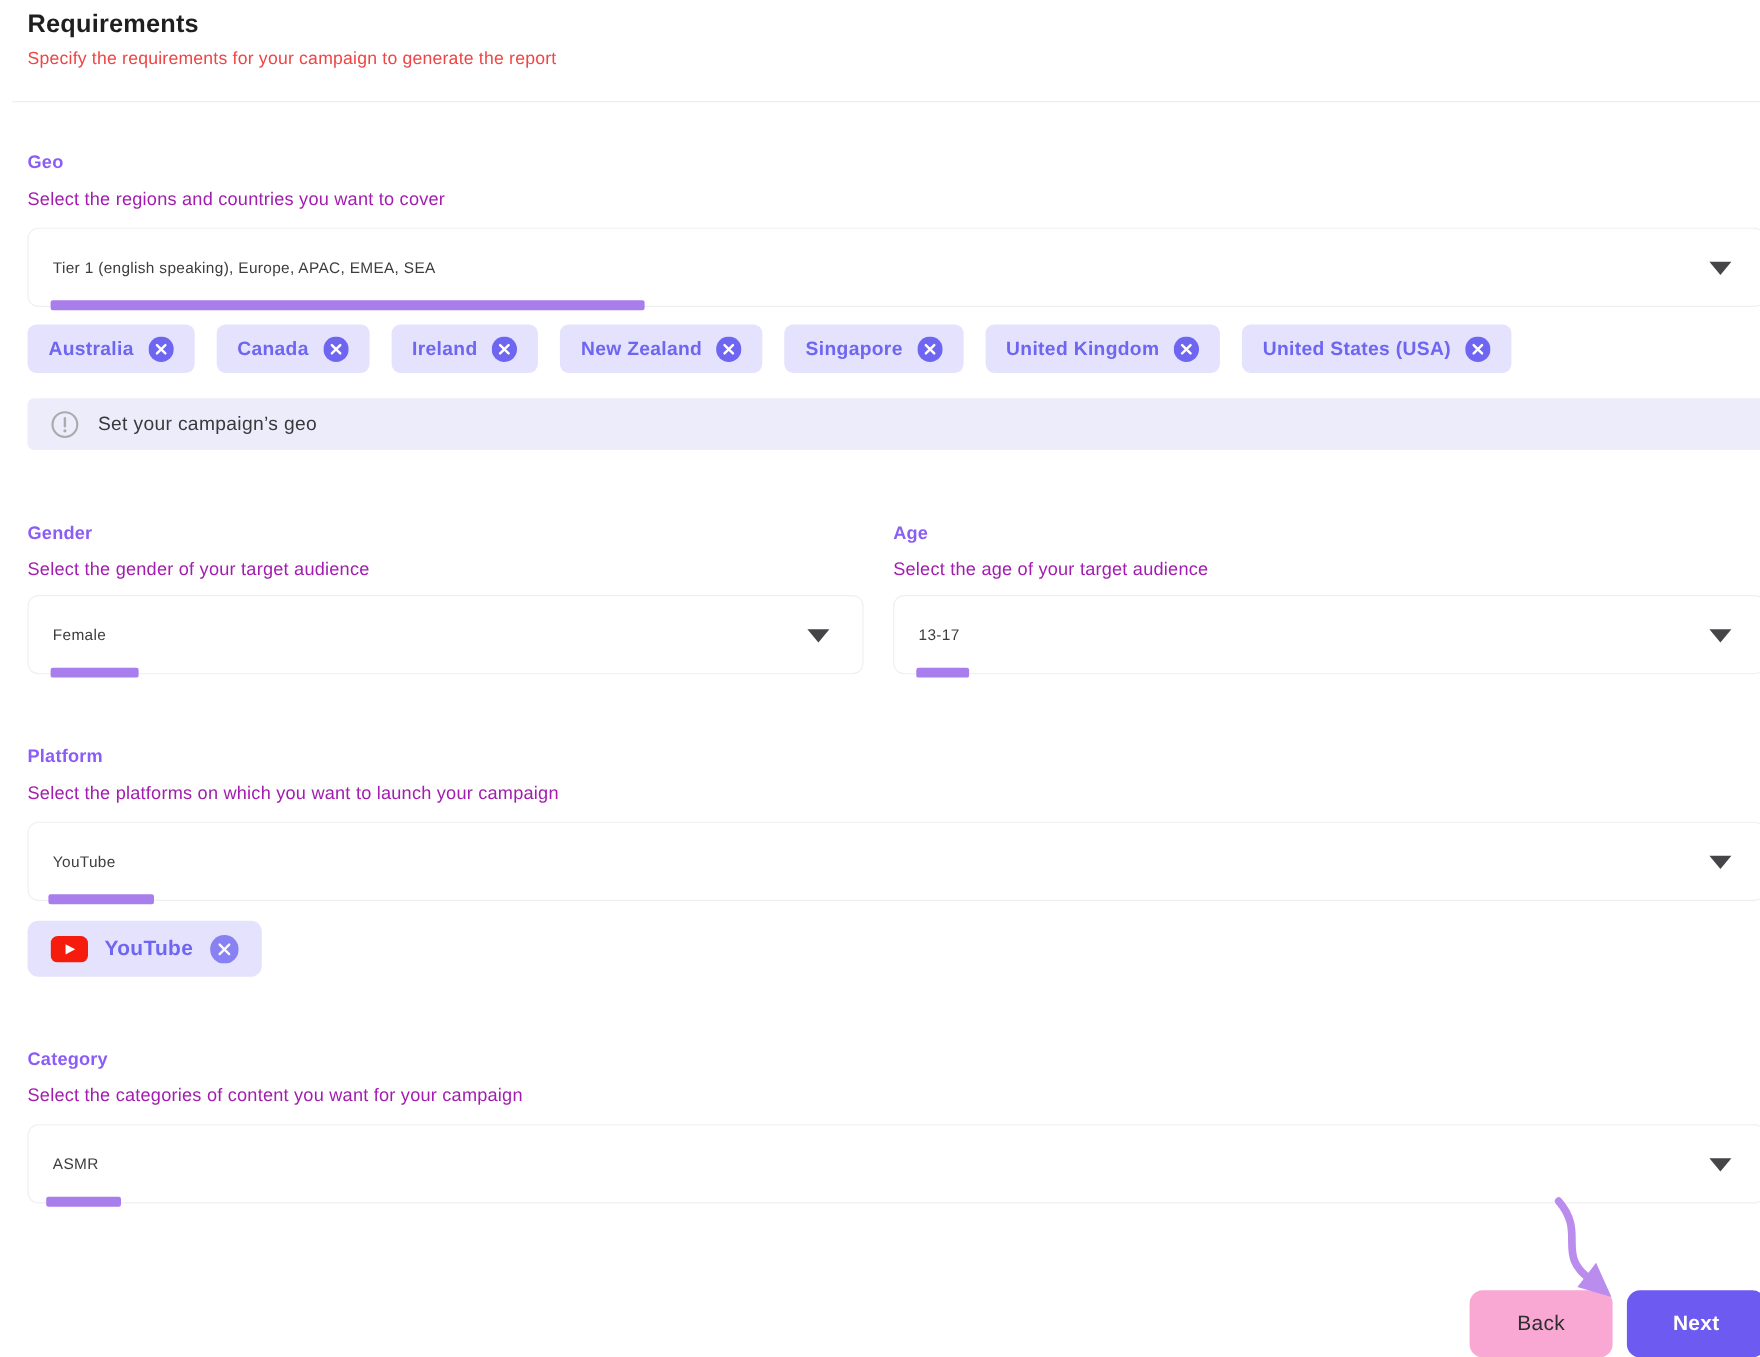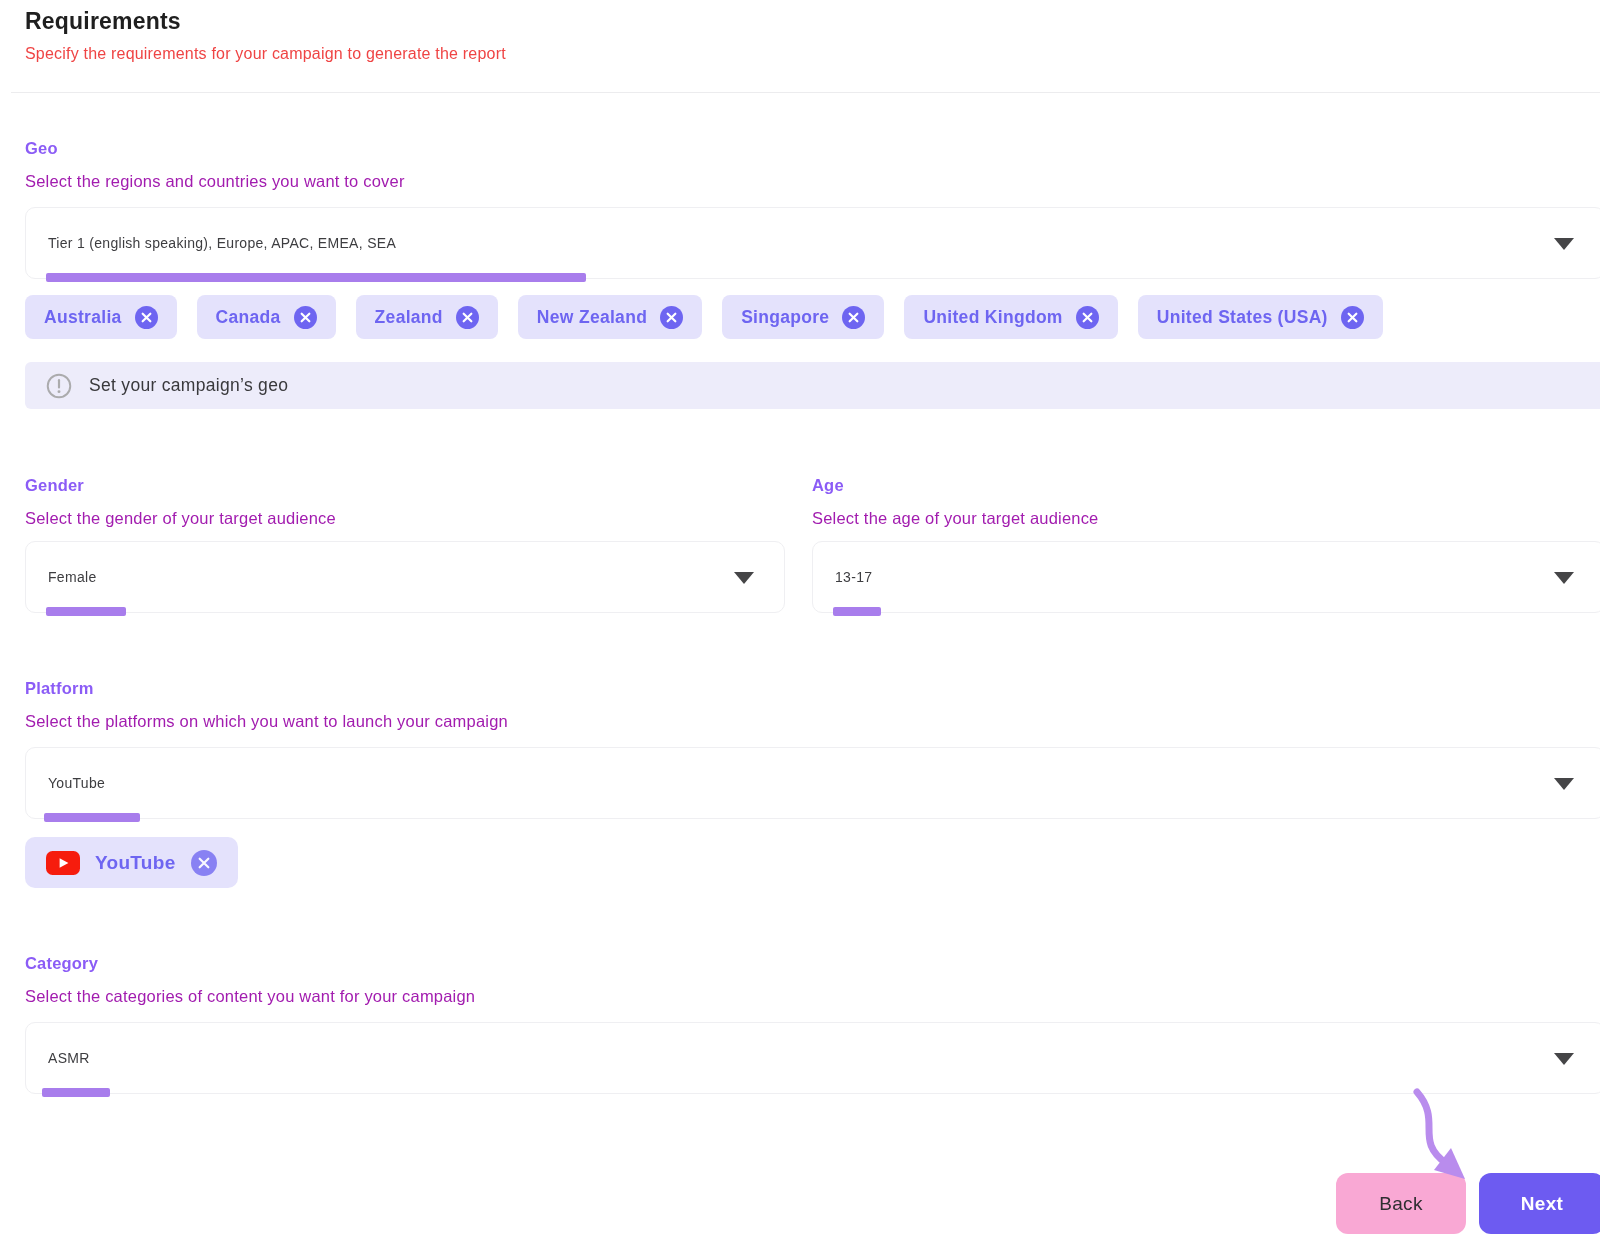--- a/index.html
+++ b/index.html
@@ -117,21 +117,21 @@
         <span class="chip">
           <span>Canada</span>
           <span class="chip-x">
               <svg viewBox="0 0 24 24">
                 <circle cx="12" cy="12" r="12" fill="currentColor"></circle>
                 <path d="M8 8 L16 16 M16 8 L8 16" stroke="#fff" stroke-width="2.3" stroke-linecap="round"></path>
               </svg>
             </span>
         </span>
         <span class="chip">
-          <span>Zealand</span>
+          <span>Ireland</span>
           <span class="chip-x">
               <svg viewBox="0 0 24 24">
                 <circle cx="12" cy="12" r="12" fill="currentColor"></circle>
                 <path d="M8 8 L16 16 M16 8 L8 16" stroke="#fff" stroke-width="2.3" stroke-linecap="round"></path>
               </svg>
             </span>
         </span>
         <span class="chip">
           <span>New Zealand</span>
           <span class="chip-x">

